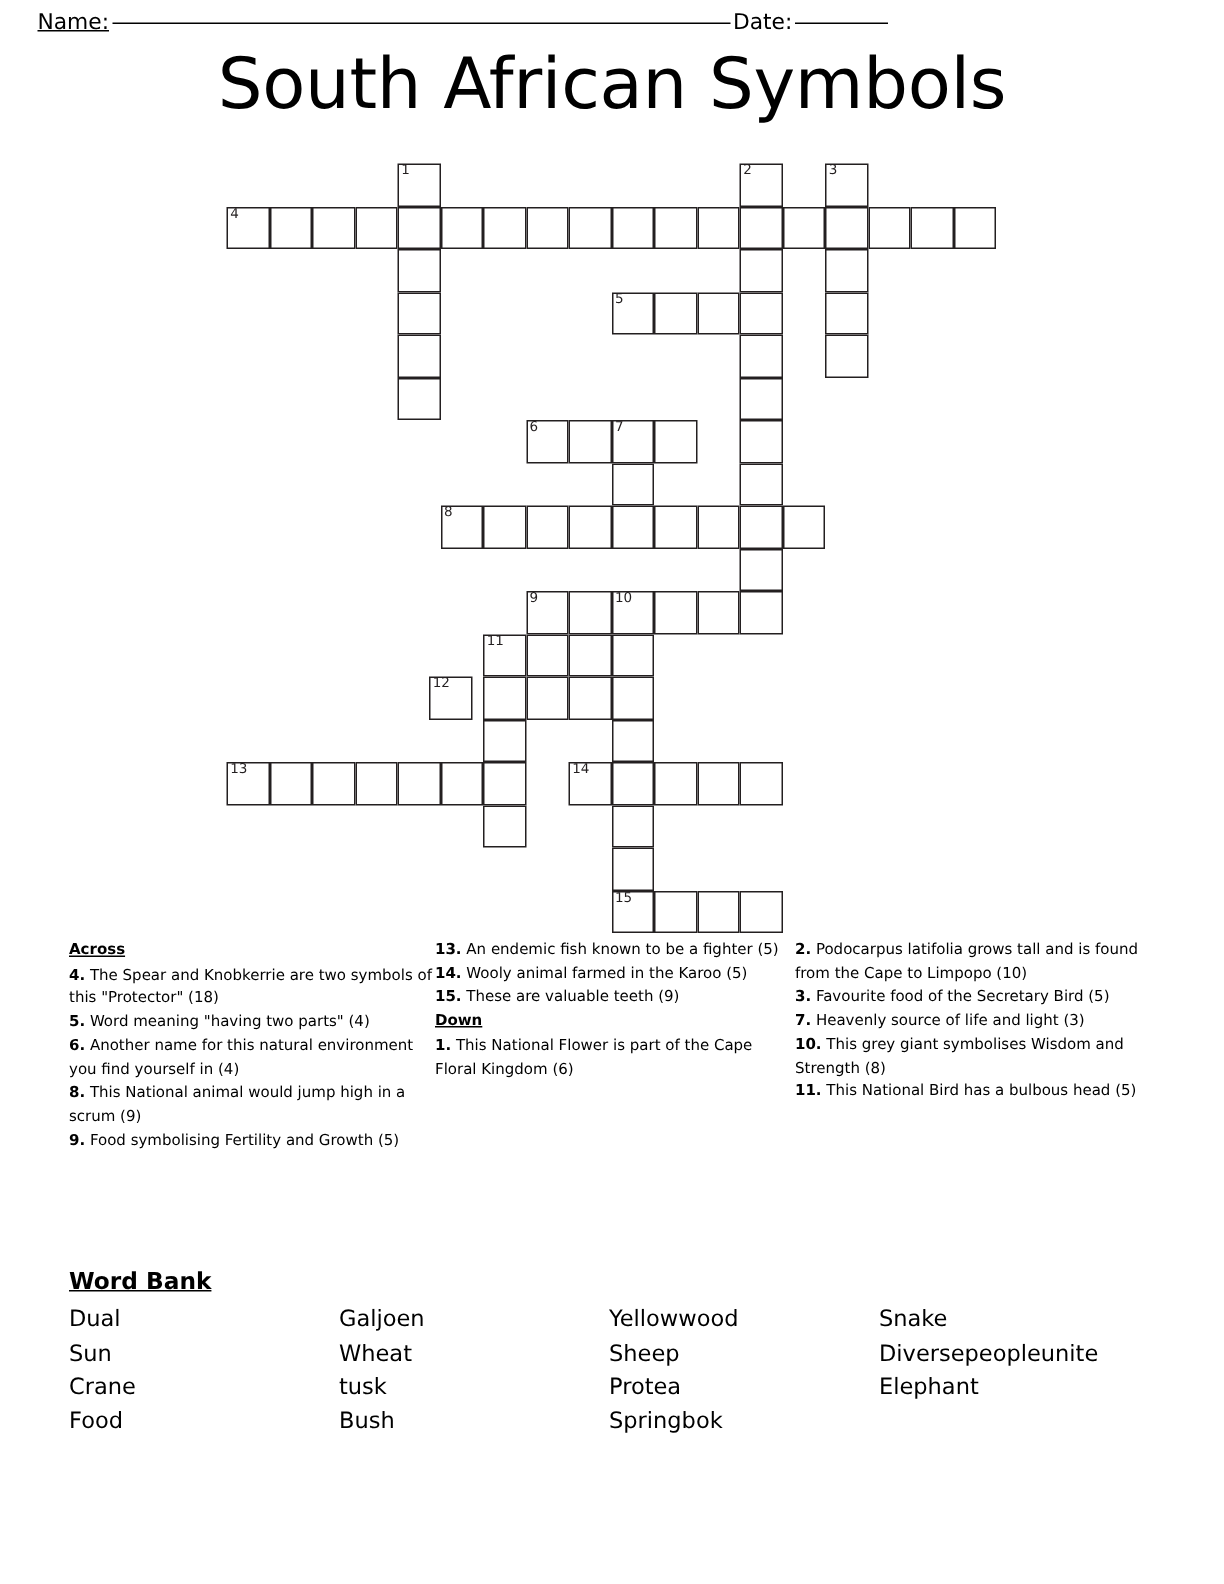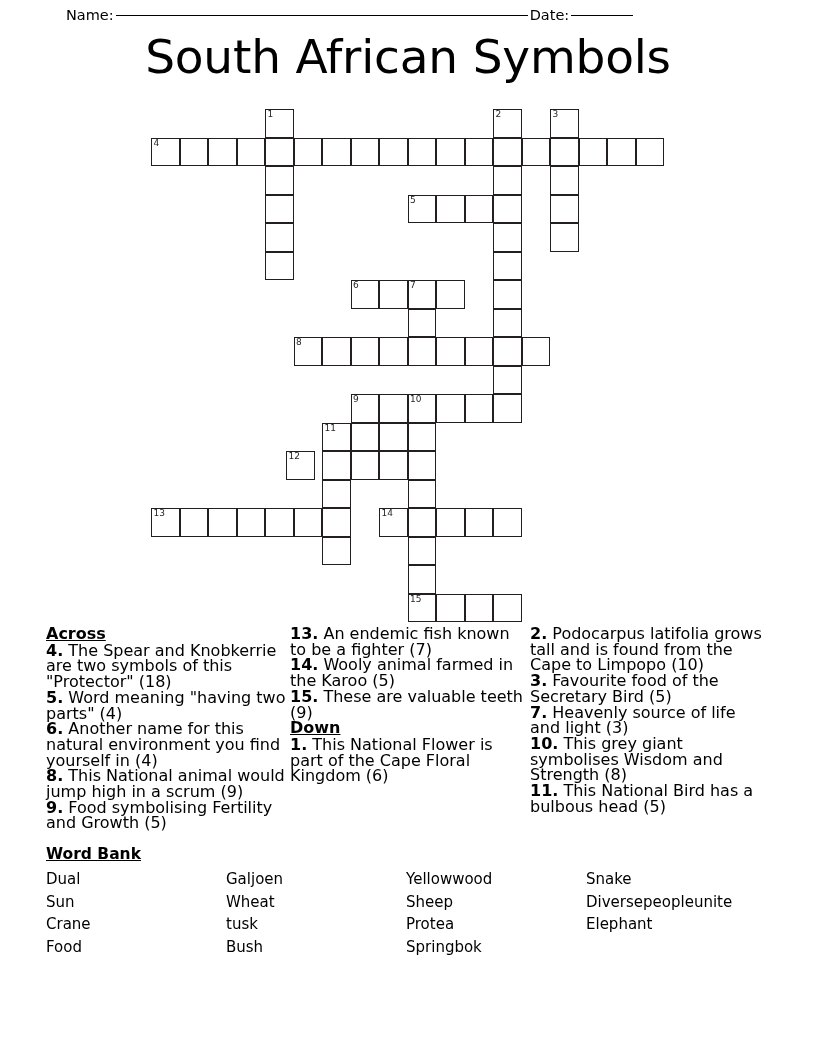--- a/index.html
+++ b/index.html
@@ -34,21 +34,21 @@
     width: 412px;
     border-bottom: 1.4px solid #000;
     margin: 0 2px -2px 2px;
   }
   .nd-rule-short {
     display: inline-block;
     width: 62px;
     border-bottom: 1.4px solid #000;
     margin: 0 2px -2px 2px;
   }
-  .nd-name { margin-left: 66px; }
+  .nd-name { margin-left: 25px; text-decoration: underline; }
   .nd-date { }
 
   
   .title {
     position: absolute;
     left: 0;
     top: 31px;
     width: 816px;
     text-align: center;
     font-family: "DejaVu Sans", sans-serif;
@@ -88,21 +88,21 @@
   
   #clues {
     position: absolute;
     left: 46px;
     top: 626px;
     width: 724px;
     display: flex;
     align-items: flex-start;
   }
   .clue-col {
-    font-size: 16px;
+    font-size: 10px;
     line-height: 15.7px;
   }
   .clue-col.c1 { width: 244px; }
   .clue-col.c2 { width: 240px; }
   .clue-col.c3 { width: 240px; }
   .section-head {
     font-weight: bold;
     text-decoration: underline;
     display: block;
     margin-bottom: 1px;
@@ -274,21 +274,21 @@
     <div id="col1-clues">
         <span class="clue"><span class="cn">4.</span><span> The Spear and Knobkerrie are two symbols of this "Protector" (18)</span></span>
         <span class="clue"><span class="cn">5.</span><span> Word meaning "having two parts" (4)</span></span>
         <span class="clue"><span class="cn">6.</span><span> Another name for this natural environment you find yourself in (4)</span></span>
         <span class="clue"><span class="cn">8.</span><span> This National animal would jump high in a scrum (9)</span></span>
         <span class="clue"><span class="cn">9.</span><span> Food symbolising Fertility and Growth (5)</span></span>
       </div>
   </div>
   <div class="clue-col c2">
     <div id="col2-across">
-        <span class="clue"><span class="cn">13.</span><span> An endemic fish known to be a fighter (7)</span></span>
+        <span class="clue"><span class="cn">13.</span><span> An endemic fish known to be a fighter (5)</span></span>
         <span class="clue"><span class="cn">14.</span><span> Wooly animal farmed in the Karoo (5)</span></span>
         <span class="clue"><span class="cn">15.</span><span> These are valuable teeth (9)</span></span>
       </div>
     <span class="section-head">Down</span>
     <div id="col2-down">
         <span class="clue"><span class="cn">1.</span><span> This National Flower is part of the Cape Floral Kingdom (6)</span></span>
       </div>
   </div>
   <div class="clue-col c3">
     <div id="col3-down">

